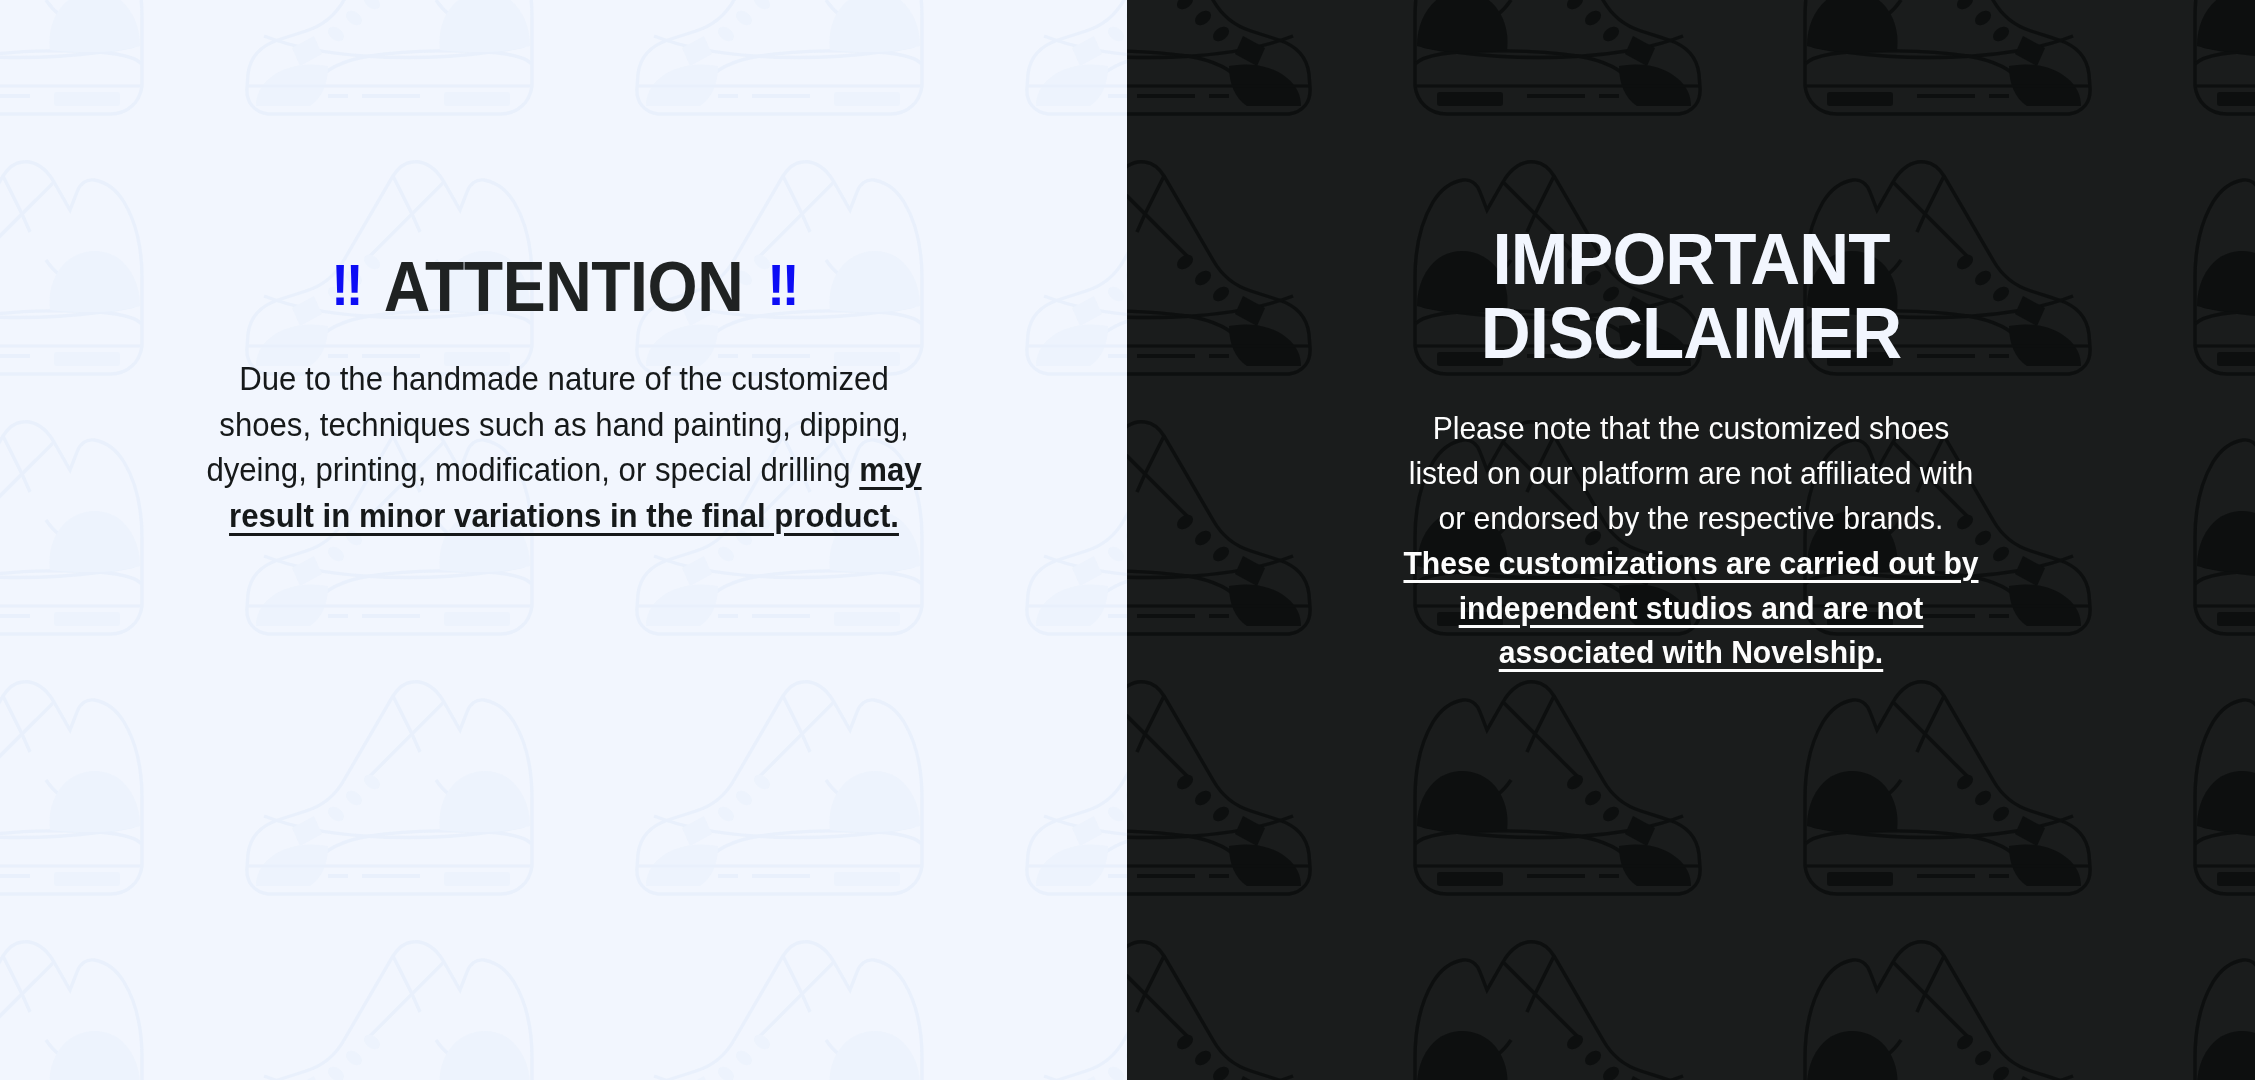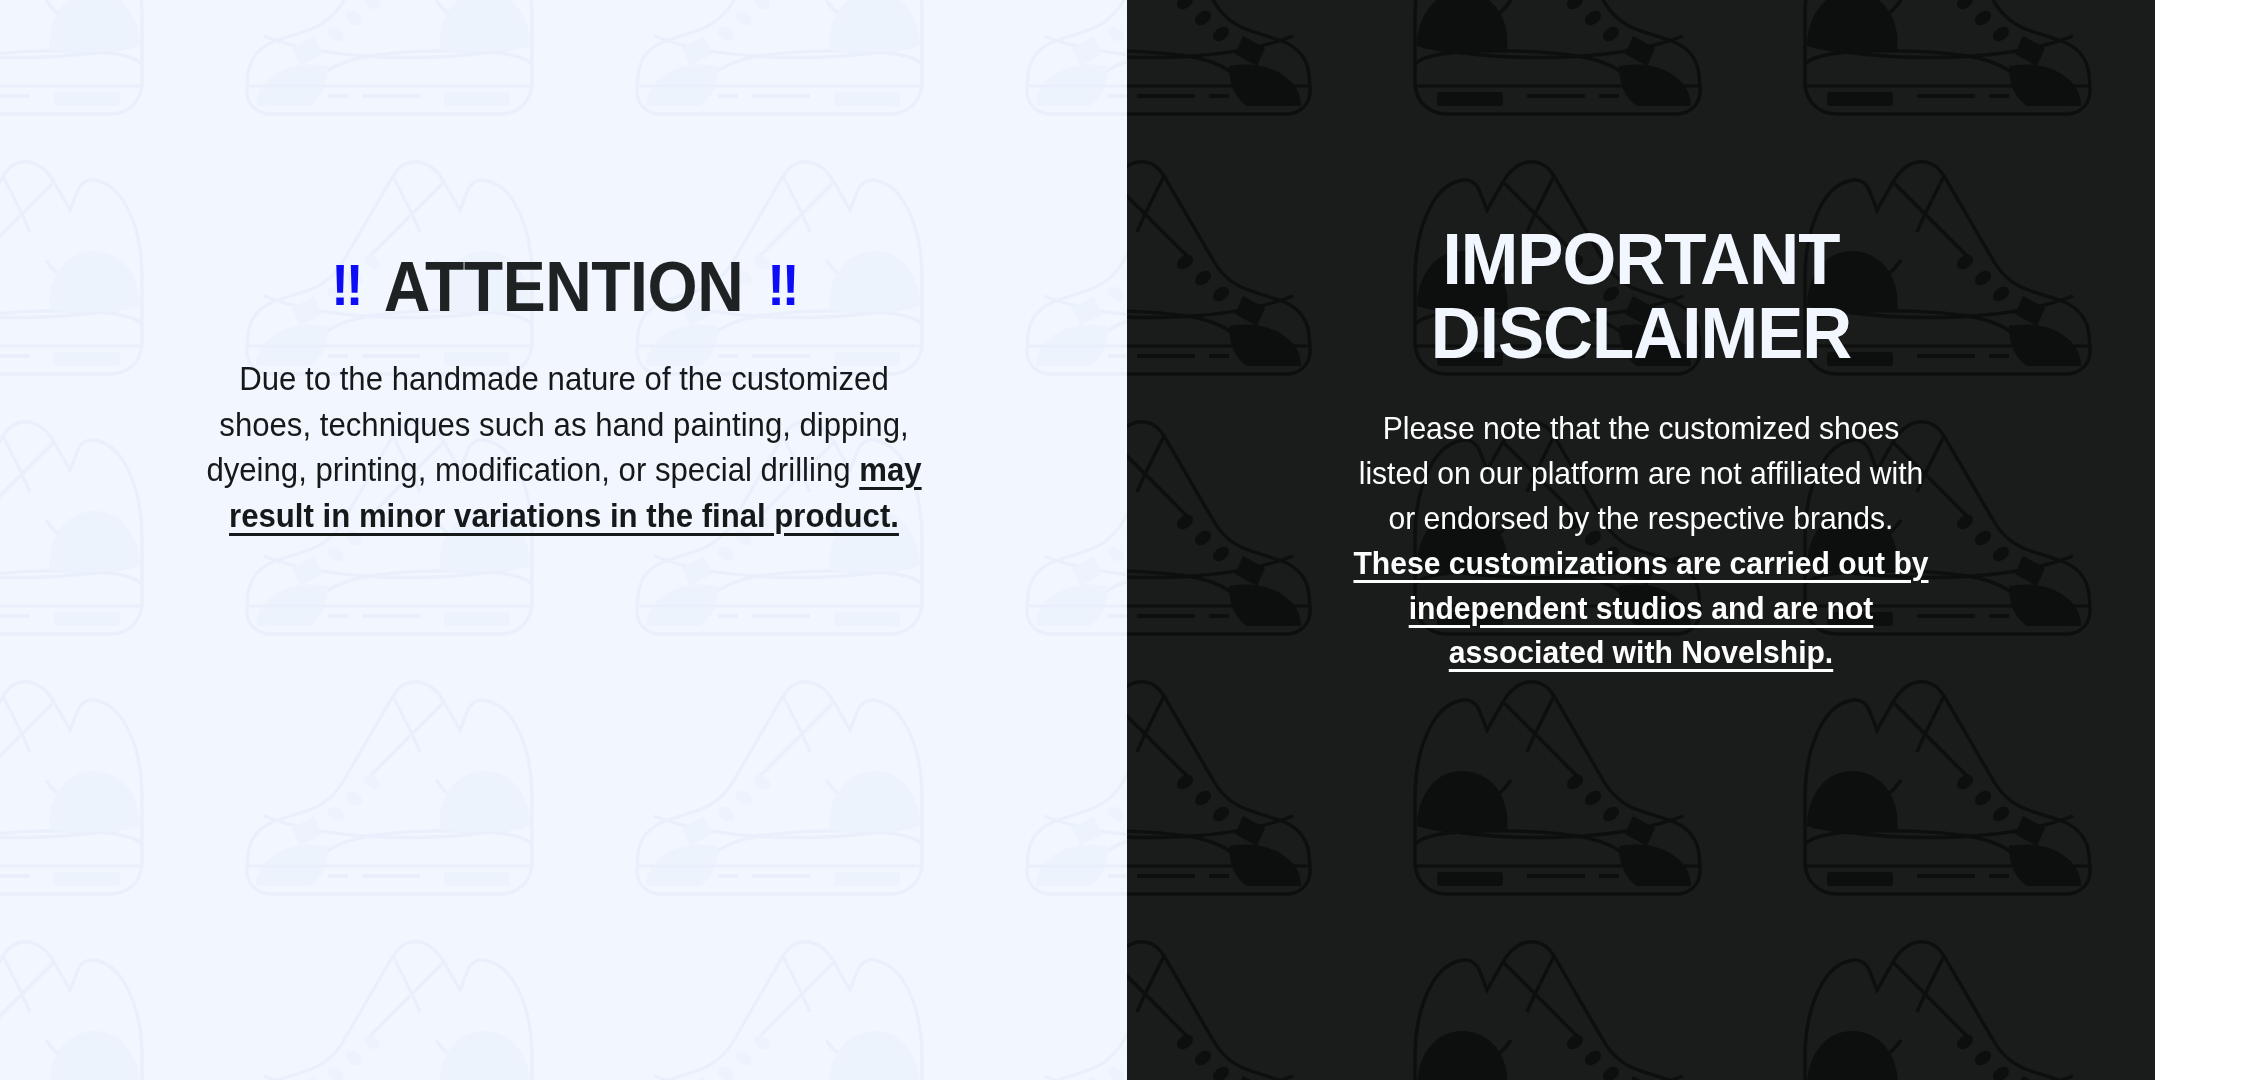--- a/index.html
+++ b/index.html
@@ -90,21 +90,21 @@
   }
   .body-left .stress {
     font-weight:bold;
     text-decoration:underline;
     text-decoration-thickness:3px;
     text-underline-offset:6px;
   }
 
   
   .panel-right {
-    width:1028px;
+    width:1128px;
     background:#6d28d9;
   }
   .panel-right .panel-content { padding-top:222px; }
 
   .disclaimer-heading {
     font-family:"Liberation Sans", sans-serif;
     font-weight:bold;
     font-size:72px;
     line-height:1.03;
     letter-spacing:-1px;

